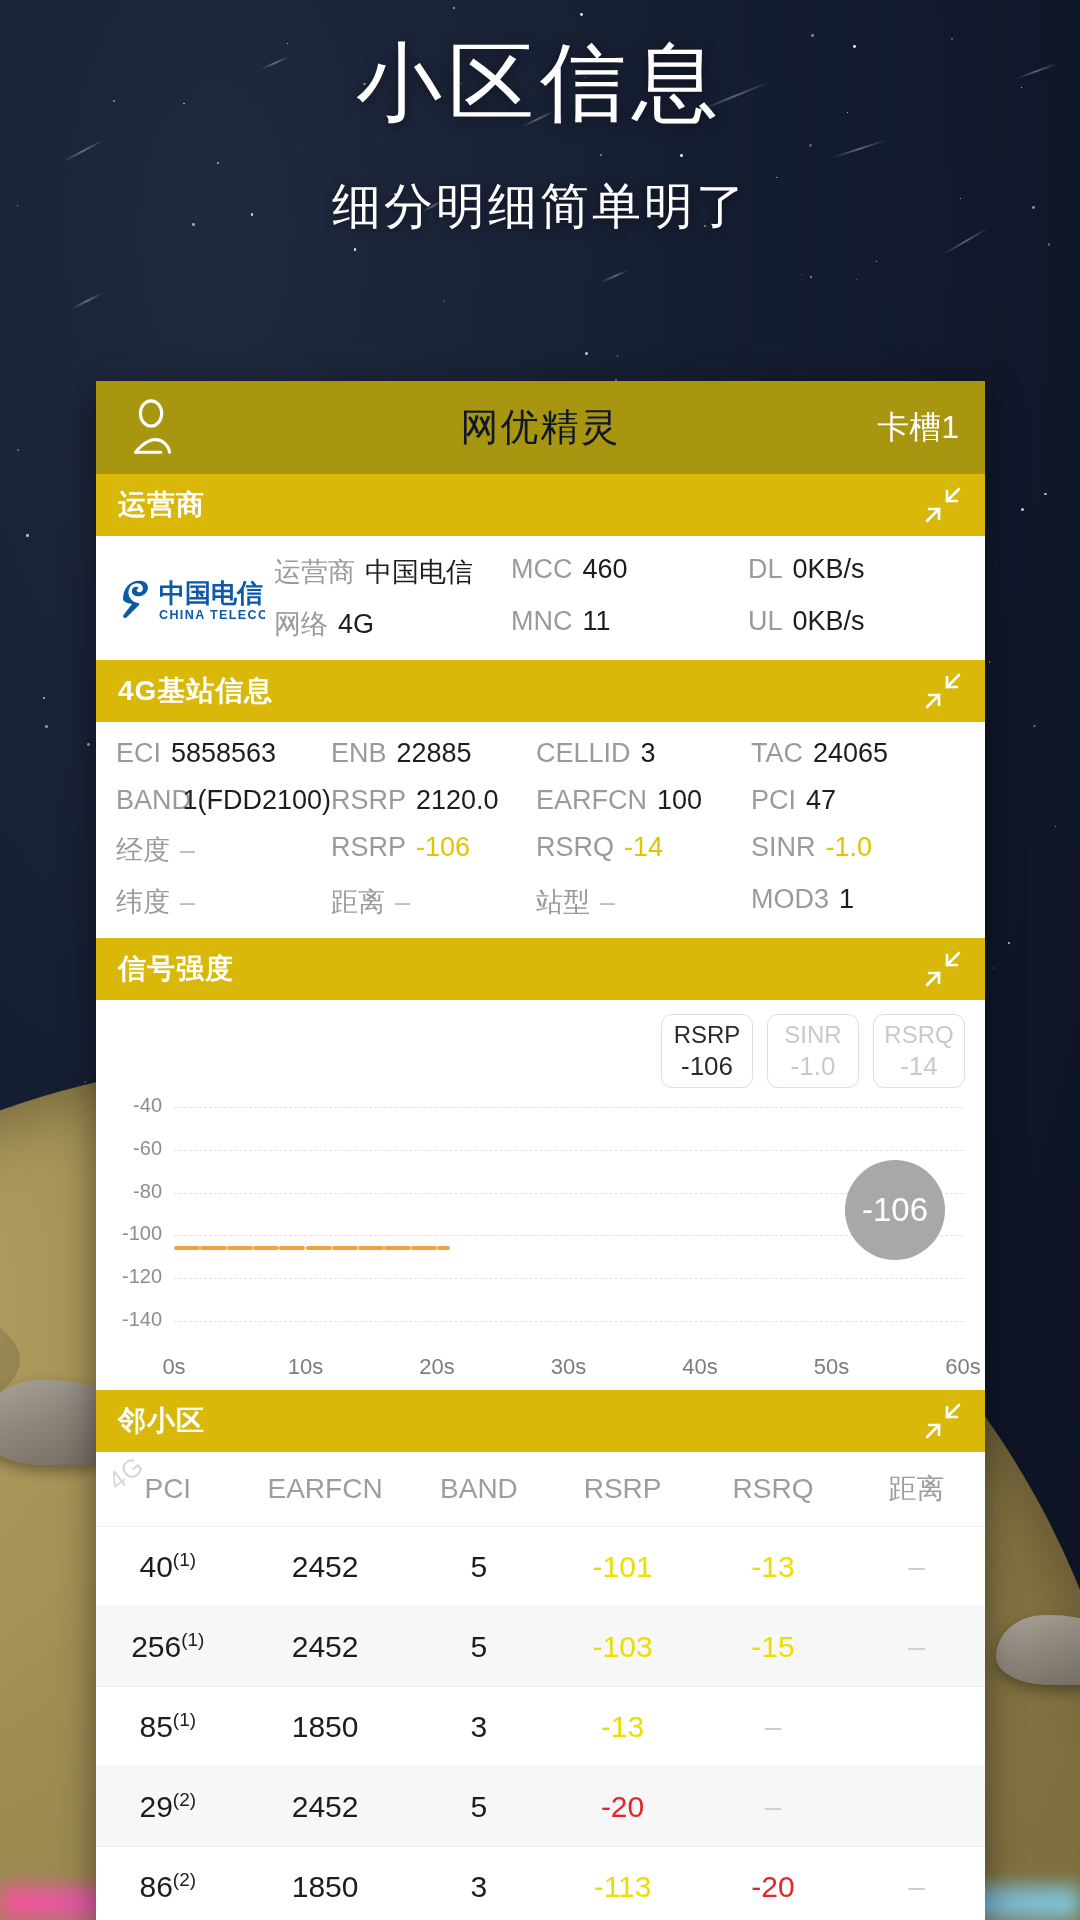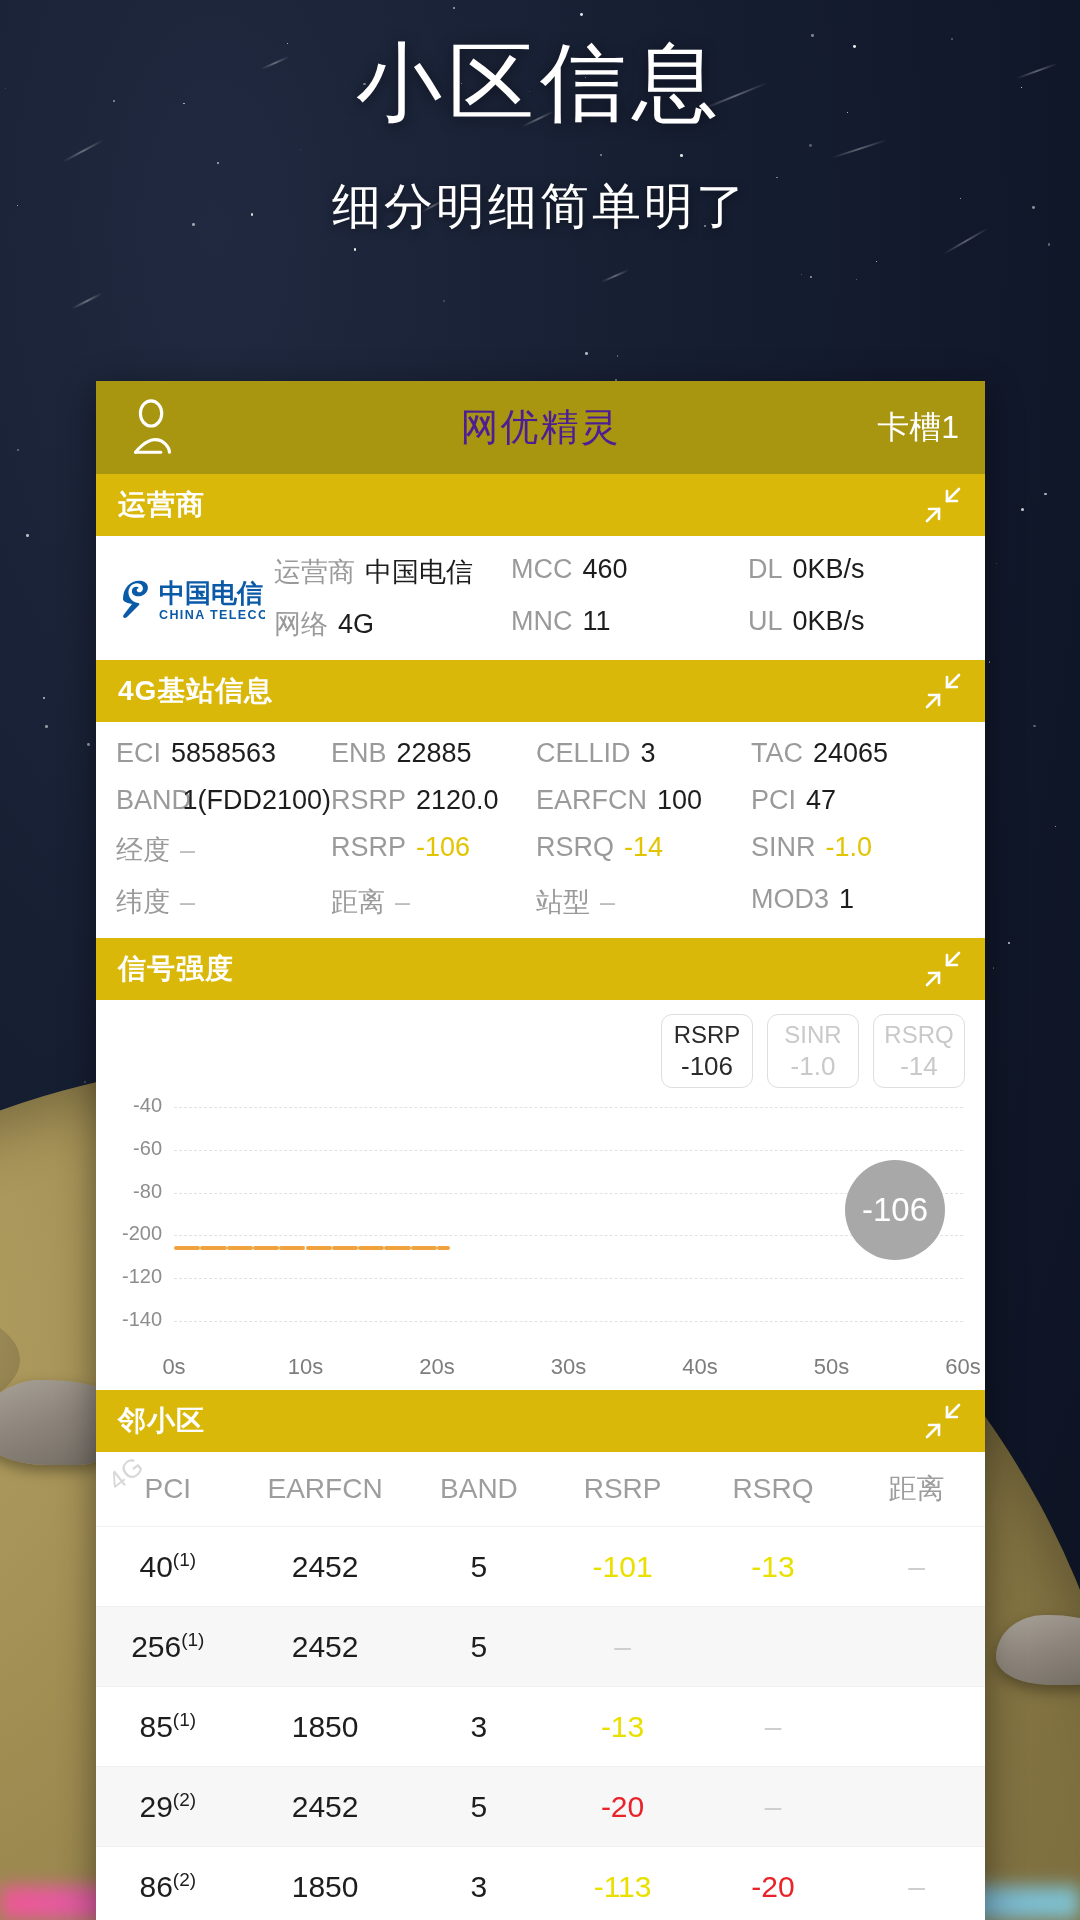--- a/index.html
+++ b/index.html
@@ -67,21 +67,21 @@
   }
 
   
   .app-header {
     height:93px; background:#a89510; display:flex; align-items:center;
     padding:0 26px; position:relative;
   }
   .avatar-ico { width:62px; height:62px; flex:0 0 62px; }
   .app-title {
     position:absolute; left:0; right:0; text-align:center;
-    color:#4c1d95; font-size:38px; letter-spacing:2px; pointer-events:none;
+    color:#0f172a; font-size:38px; letter-spacing:2px; pointer-events:none;
   }
   .slot { margin-left:auto; color:#fff; font-size:32px; position:relative; z-index:2; }
 
   
   .sec-bar {
     height:62px; background:#d9b80a; display:flex; align-items:center;
     padding:0 22px; position:relative;
   }
   .sec-bar .sec-title { color:#fff; font-size:28px; letter-spacing:1px; font-weight:bold; }
   .collapse-ico { margin-left:auto; width:40px; height:40px; }
@@ -497,21 +497,21 @@
         </div>
       </div>
     <div class="plot" id="plot">
         <div class="gline" style="top: 106.727px;"></div>
         <div class="ytick" style="left: 0px; top: 93.7273px;">-40</div>
         <div class="gline" style="top: 149.636px;"></div>
         <div class="ytick" style="left: 0px; top: 136.636px;">-60</div>
         <div class="gline" style="top: 192.545px;"></div>
         <div class="ytick" style="left: 0px; top: 179.545px;">-80</div>
         <div class="gline" style="top: 235.455px;"></div>
-        <div class="ytick" style="left: 0px; top: 222.455px;">-200</div>
+        <div class="ytick" style="left: 0px; top: 222.455px;">-100</div>
         <div class="gline" style="top: 278.364px;"></div>
         <div class="ytick" style="left: 0px; top: 265.364px;">-120</div>
         <div class="gline" style="top: 321.273px;"></div>
         <div class="ytick" style="left: 0px; top: 308.273px; text-align: right;">-140</div>
         <div class="xtick" style="left: 78px; top: 354px;">0s</div>
         <div class="xtick" style="left: 209.5px; top: 354px;">10s</div>
         <div class="xtick" style="left: 341px; top: 354px;">20s</div>
         <div class="xtick" style="left: 472.5px; top: 354px;">30s</div>
         <div class="xtick" style="left: 604px; top: 354px;">40s</div>
         <div class="xtick" style="left: 735.5px; top: 354px;">50s</div>
@@ -558,20 +558,22 @@
           <div class="nc">2452</div>
           <div class="nc">5</div>
           <div class="nc c-yellow">-101</div>
           <div class="nc c-yellow">-13</div>
           <div class="nc c-dash">–</div>
         </div>
         <div class="nrow body alt">
           <div class="nc"><span>256</span><span class="sup">(1)</span></div>
           <div class="nc">2452</div>
           <div class="nc">5</div>
+          <div class="nc c-yellow">-103</div>
+          <div class="nc c-yellow">-15</div>
           <div class="nc c-dash">–</div>
         </div>
         <div class="nrow body">
           <div class="nc"><span>85</span><span class="sup">(1)</span></div>
           <div class="nc">1850</div>
           <div class="nc">3</div>
           <div class="nc c-yellow">-13</div>
           <div class="nc c-dash">–</div>
         </div>
         <div class="nrow body alt">

